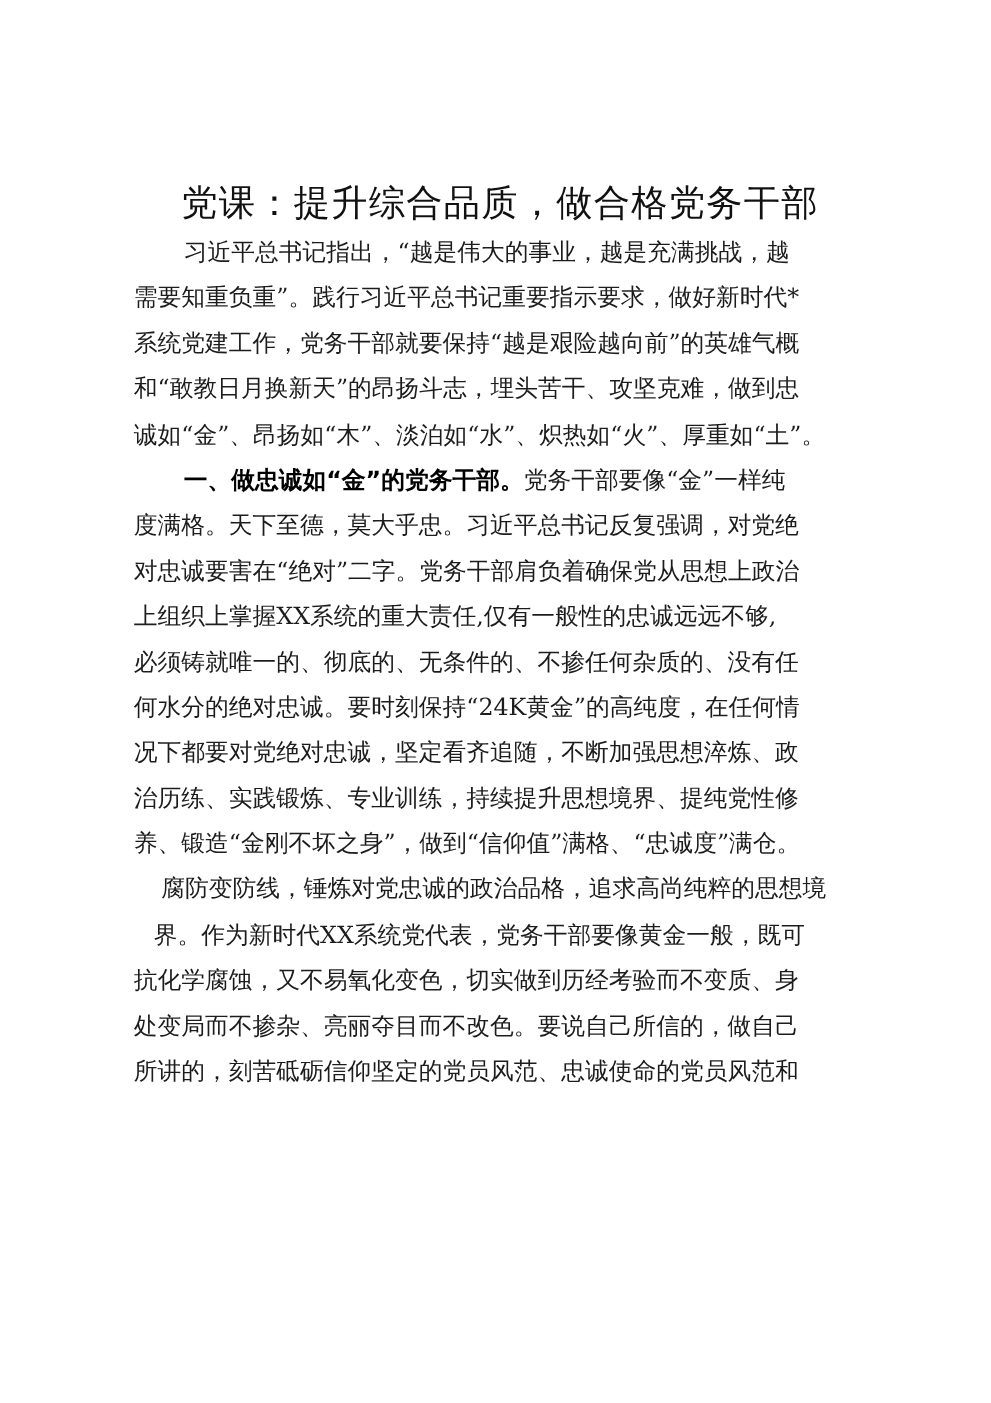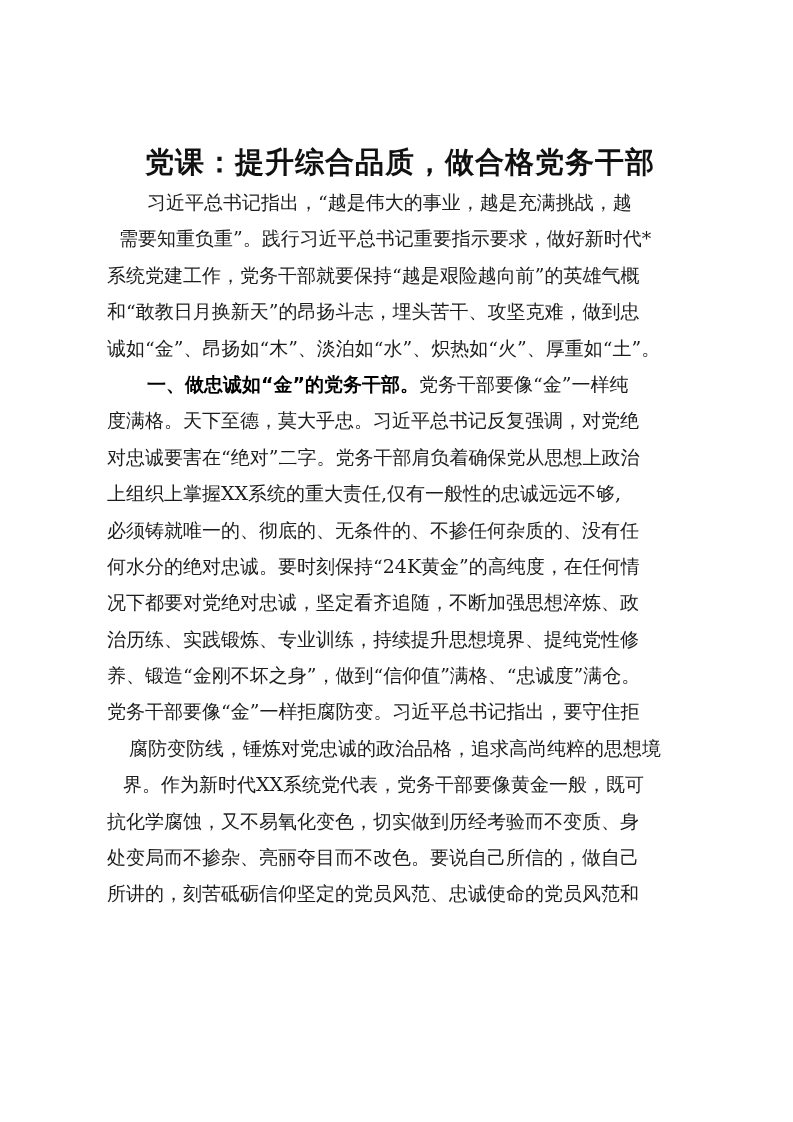--- a/index.html
+++ b/index.html
@@ -21,21 +21,21 @@
     top: 140px;
     width: 586px;
   }
   .title {
     text-align: center;
     font-family: "DejaVu Serif", "Liberation Serif", serif;
     font-size: 29px;
     line-height: 44px;
     height: 44px;
     margin: 0;
-    font-weight: bold;
+    font-weight: normal;
     color: #111;
     letter-spacing: 1px;
   }
   .line {
     height: 36.4px;
     line-height: 36.4px;
     font-size: 19px;
     white-space: nowrap;
     text-align: justify;
     text-align-last: justify;
@@ -48,33 +48,32 @@
     color: #000;
   }
 </style>
 </head>
 <body>
 
 <div class="page">
   <h1 class="title">党课：提升综合品质，做合格党务干部</h1>
   <div id="body">
       <div class="line" style="padding-left: 40px; letter-spacing: 0px; text-align: left; text-align-last: left;"><span>习近平总书记指出，“越是伟大的事业，越是充满挑战，越</span></div>
-      <div class="line" style="letter-spacing: 0px; text-align: center; text-align-last: left; margin-left: 12px;"><span>需要知重负重”。践行习近平总书记重要指示要求，做好新时代*</span></div>
+      <div class="line" style="letter-spacing: 0px; text-align: center; text-align-last: left;"><span>需要知重负重”。践行习近平总书记重要指示要求，做好新时代*</span></div>
       <div class="line" style="letter-spacing: 0px; text-align: left; text-align-last: left;"><span>系统党建工作，党务干部就要保持“越是艰险越向前”的英雄气概</span></div>
       <div class="line" style="letter-spacing: 0px; text-align: left; text-align-last: left;"><span>和“敢教日月换新天”的昂扬斗志，埋头苦干、攻坚克难，做到忠</span></div>
       <div class="line" style="letter-spacing: 0px; text-align: left; text-align-last: left;"><span>诚如“金”、昂扬如“木”、淡泊如“水”、炽热如“火”、厚重如“土”。</span></div>
       <div class="line" style="padding-left: 40px; letter-spacing: 0px; text-align: left; text-align-last: left;"><span class="bold">一、做忠诚如“金”的党务干部。</span><span>党务干部要像“金”一样纯</span></div>
       <div class="line" style="letter-spacing: 0px; text-align: left; text-align-last: left;"><span>度满格。天下至德，莫大乎忠。习近平总书记反复强调，对党绝</span></div>
       <div class="line" style="letter-spacing: 0px; text-align: left; text-align-last: left;"><span>对忠诚要害在“绝对”二字。党务干部肩负着确保党从思想上政治</span></div>
       <div class="line" style="letter-spacing: 0px; text-align: left; text-align-last: left;"><span>上组织上掌握XX系统的重大责任,仅有一般性的忠诚远远不够,</span></div>
       <div class="line" style="letter-spacing: 0px; text-align: left; text-align-last: left;"><span>必须铸就唯一的、彻底的、无条件的、不掺任何杂质的、没有任</span></div>
       <div class="line" style="letter-spacing: 0px; text-align: left; text-align-last: left;"><span>何水分的绝对忠诚。要时刻保持“24K黄金”的高纯度，在任何情</span></div>
       <div class="line" style="letter-spacing: 0px; text-align: left; text-align-last: left;"><span>况下都要对党绝对忠诚，坚定看齐追随，不断加强思想淬炼、政</span></div>
       <div class="line" style="letter-spacing: 0px; text-align: left; text-align-last: left;"><span>治历练、实践锻炼、专业训练，持续提升思想境界、提纯党性修</span></div>
       <div class="line" style="letter-spacing: 0px; text-align: left; text-align-last: left;"><span>养、锻造“金刚不坏之身”，做到“信仰值”满格、“忠诚度”满仓。</span></div>
-      <div class="line" style="letter-spacing: 0px; text-align: left; text-align-last: left;"><span>党务干部要像“金”一样拒腐防变。习近平总书记指出，要守住拒</span></div>
       <div class="line" style="letter-spacing: 0px; text-align: left; text-align-last: left; margin-left: 22px;"><span>腐防变防线，锤炼对党忠诚的政治品格，追求高尚纯粹的思想境</span></div>
       <div class="line" style="letter-spacing: 0px; text-align: left; text-align-last: left; margin-left: 16px;"><span>界。作为新时代XX系统党代表，党务干部要像黄金一般，既可</span></div>
       <div class="line" style="letter-spacing: 0px; text-align: center; text-align-last: left;"><span>抗化学腐蚀，又不易氧化变色，切实做到历经考验而不变质、身</span></div>
       <div class="line" style="letter-spacing: 0px; text-align: left; text-align-last: left;"><span>处变局而不掺杂、亮丽夺目而不改色。要说自己所信的，做自己</span></div>
       <div class="line" style="letter-spacing: 0px; text-align: left; text-align-last: left;"><span>所讲的，刻苦砥砺信仰坚定的党员风范、忠诚使命的党员风范和</span></div>
     </div>
 </div>
 
 </body></html>

